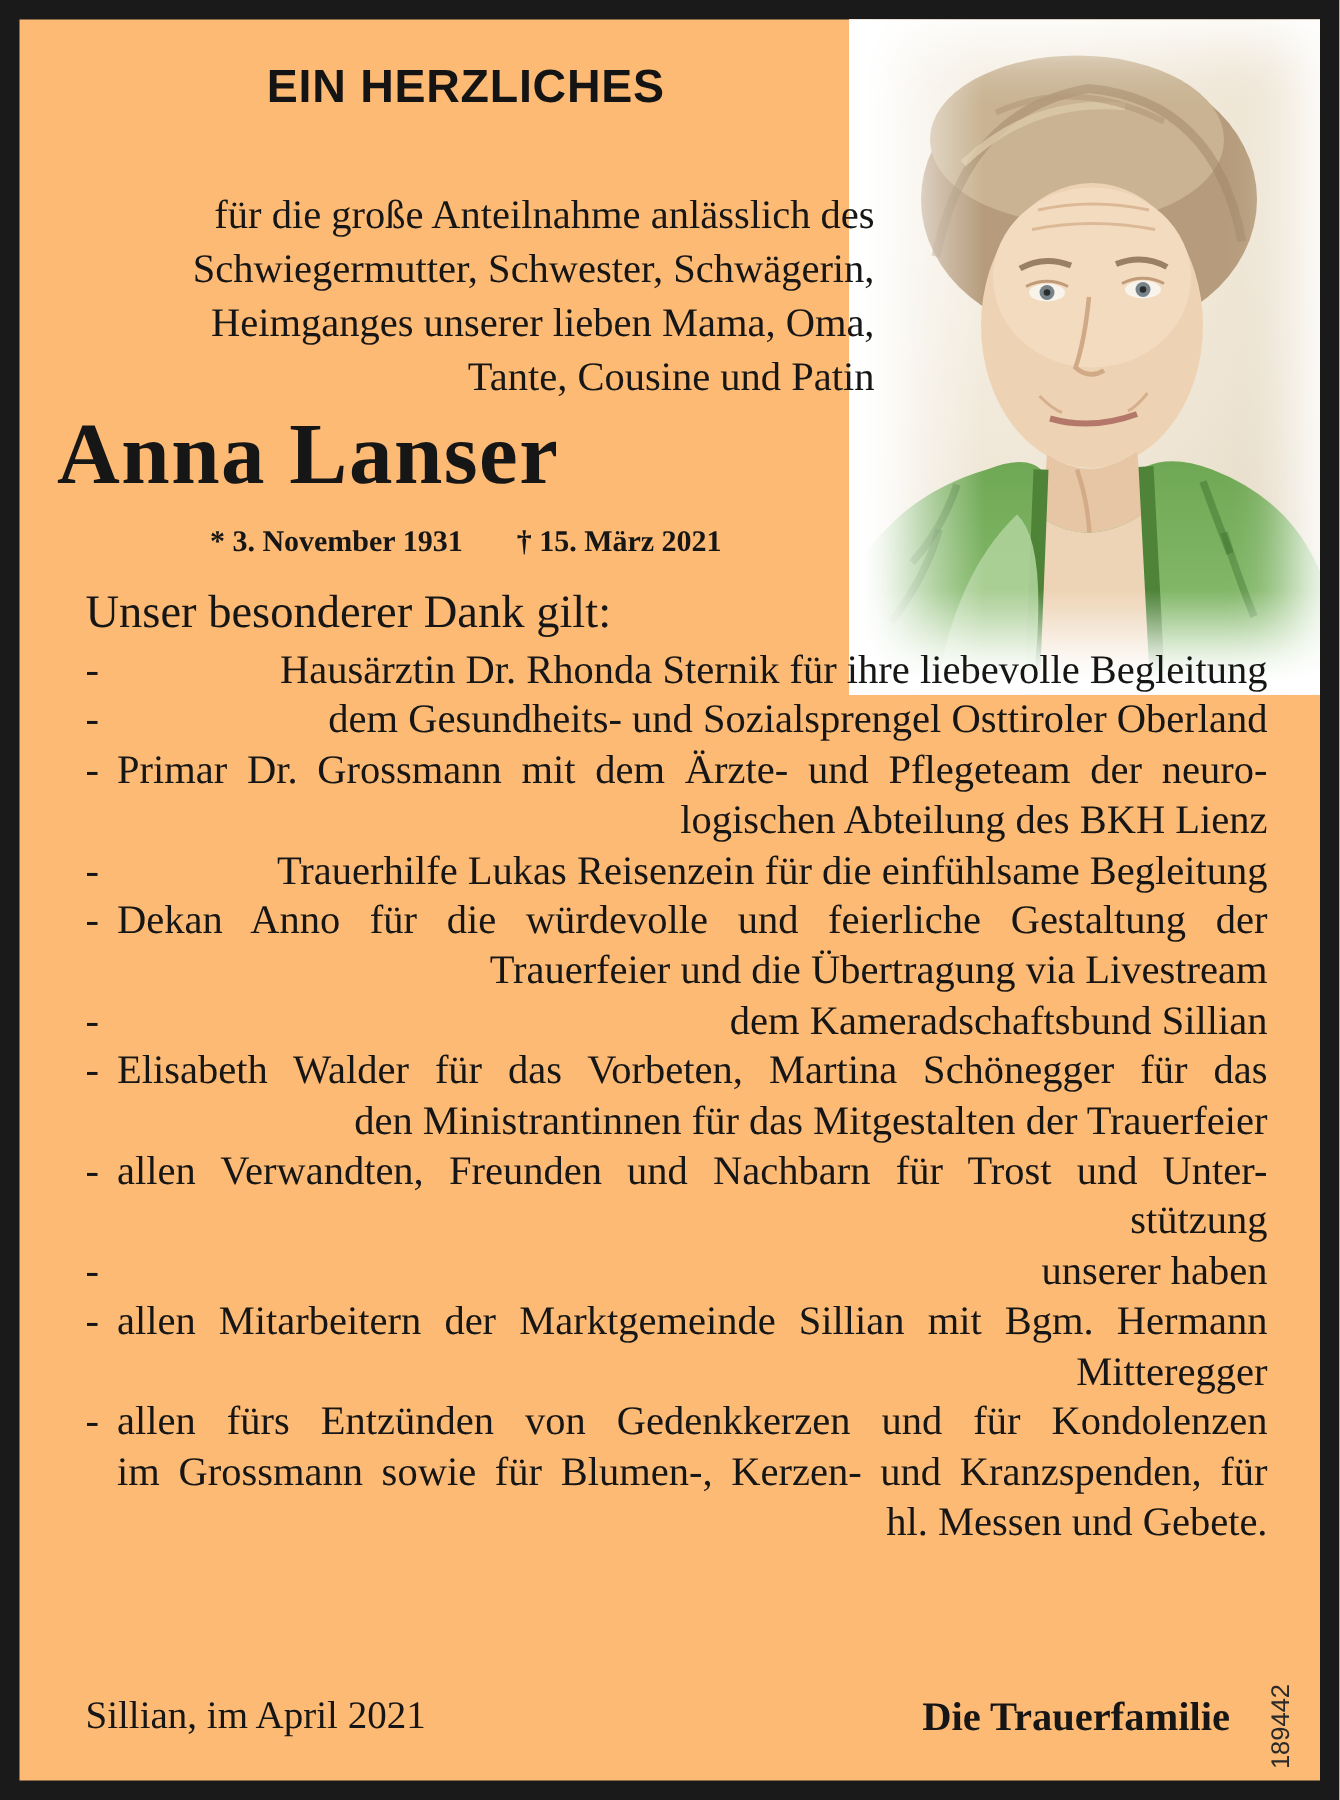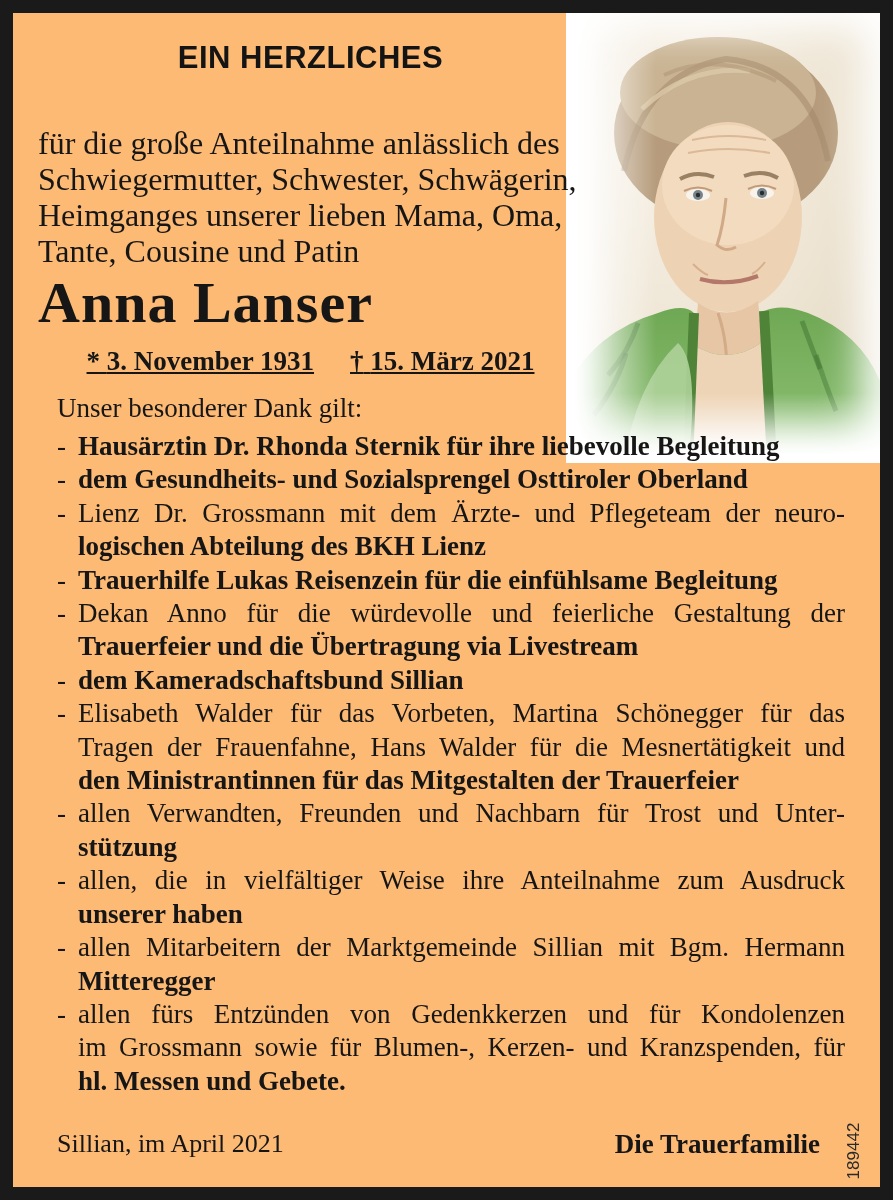--- a/index.html
+++ b/index.html
@@ -46,61 +46,60 @@
     font-size: 31px;
     line-height: 45px;
     letter-spacing: 0.5px;
     color: #141414;
   }
   .header div { white-space: nowrap; }
 
   
   .intro {
     position: absolute; top: 112px; left: 25px; width: 545px;
-    text-align: left;
-    font-size: 32px;
+    text-align: right;
+    font-size: 27px;
     line-height: 36px;
   }
   .intro .iline { white-space: nowrap; }
 
   
   .name {
     position: absolute; top: 258px; left: 25px; width: 545px;
     text-align: left;
     font-weight: bold;
     font-size: 58px;
     line-height: 64px;
     letter-spacing: 1px;
     white-space: nowrap;
   }
   .dates {
     position: absolute; top: 331px; left: 25px; width: 545px;
     text-align: center;
     font-weight: bold;
-    font-size: 27px;
+    font-size: 20px;
     line-height: 34px;
     white-space: nowrap;
-    text-decoration: underline;
   }
   .dates .gap { display: inline-block; width: 36px; }
 
   
   .dank-heading {
     position: absolute; top: 378px; left: 44px; width: 700px;
-    font-size: 27px; line-height: 34px;
+    font-size: 31px; line-height: 34px;
   }
   .thanks-list {
     position: absolute; top: 417px; left: 44px; width: 788px;
     font-size: 27px;
     line-height: 33.4px;
   }
   .item { position: relative; padding-left: 21px; }
   .item .dash { position: absolute; left: 0; top: 0; }
   .item .line { text-align: justify; text-align-last: justify; }
-  .item .line.last { text-align: left; text-align-last: auto; font-weight: bold; }
+  .item .line.last { text-align: right; text-align-last: auto; }
 
   
   .footer {
     position: absolute; top: 1114px; left: 44px; width: 763px;
     display: flex; justify-content: space-between; align-items: center;
     font-size: 26px; line-height: 34px;
   }
   .footer .sig { font-weight: bold; font-size: 27px; }
 
   .refnum {
@@ -206,50 +205,48 @@
       <div class="item">
         <span class="dash">-</span>
         <div class="line last">Hausärztin Dr. Rhonda Sternik für ihre liebevolle Begleitung</div>
       </div>
       <div class="item">
         <span class="dash">-</span>
         <div class="line last">dem Gesundheits- und Sozialsprengel Osttiroler Oberland</div>
       </div>
       <div class="item">
         <span class="dash">-</span>
-        <div class="line">Lienz Dr. Grossmann mit dem Ärzte- und Pflegeteam der neuro-</div>
+        <div class="line">Primar Dr. Grossmann mit dem Ärzte- und Pflegeteam der neuro-</div>
         <div class="line last">logischen Abteilung des BKH Lienz</div>
       </div>
       <div class="item">
         <span class="dash">-</span>
         <div class="line last">Trauerhilfe Lukas Reisenzein für die einfühlsame Begleitung</div>
       </div>
       <div class="item">
         <span class="dash">-</span>
         <div class="line">Dekan Anno für die würdevolle und feierliche Gestaltung der</div>
         <div class="line last">Trauerfeier und die Übertragung via Livestream</div>
       </div>
       <div class="item">
         <span class="dash">-</span>
         <div class="line last">dem Kameradschaftsbund Sillian</div>
       </div>
       <div class="item">
         <span class="dash">-</span>
         <div class="line">Elisabeth Walder für das Vorbeten, Martina Schönegger für das</div>
-        <div class="line">Tragen der Frauenfahne, Hans Walder für die Mesnertätigkeit und</div>
         <div class="line last">den Ministrantinnen für das Mitgestalten der Trauerfeier</div>
       </div>
       <div class="item">
         <span class="dash">-</span>
         <div class="line">allen Verwandten, Freunden und Nachbarn für Trost und Unter-</div>
         <div class="line last">stützung</div>
       </div>
       <div class="item">
         <span class="dash">-</span>
-        <div class="line">allen, die in vielfältiger Weise ihre Anteilnahme zum Ausdruck</div>
         <div class="line last">unserer haben</div>
       </div>
       <div class="item">
         <span class="dash">-</span>
         <div class="line">allen Mitarbeitern der Marktgemeinde Sillian mit Bgm. Hermann</div>
         <div class="line last">Mitteregger</div>
       </div>
       <div class="item">
         <span class="dash">-</span>
         <div class="line">allen fürs Entzünden von Gedenkkerzen und für Kondolenzen</div>

